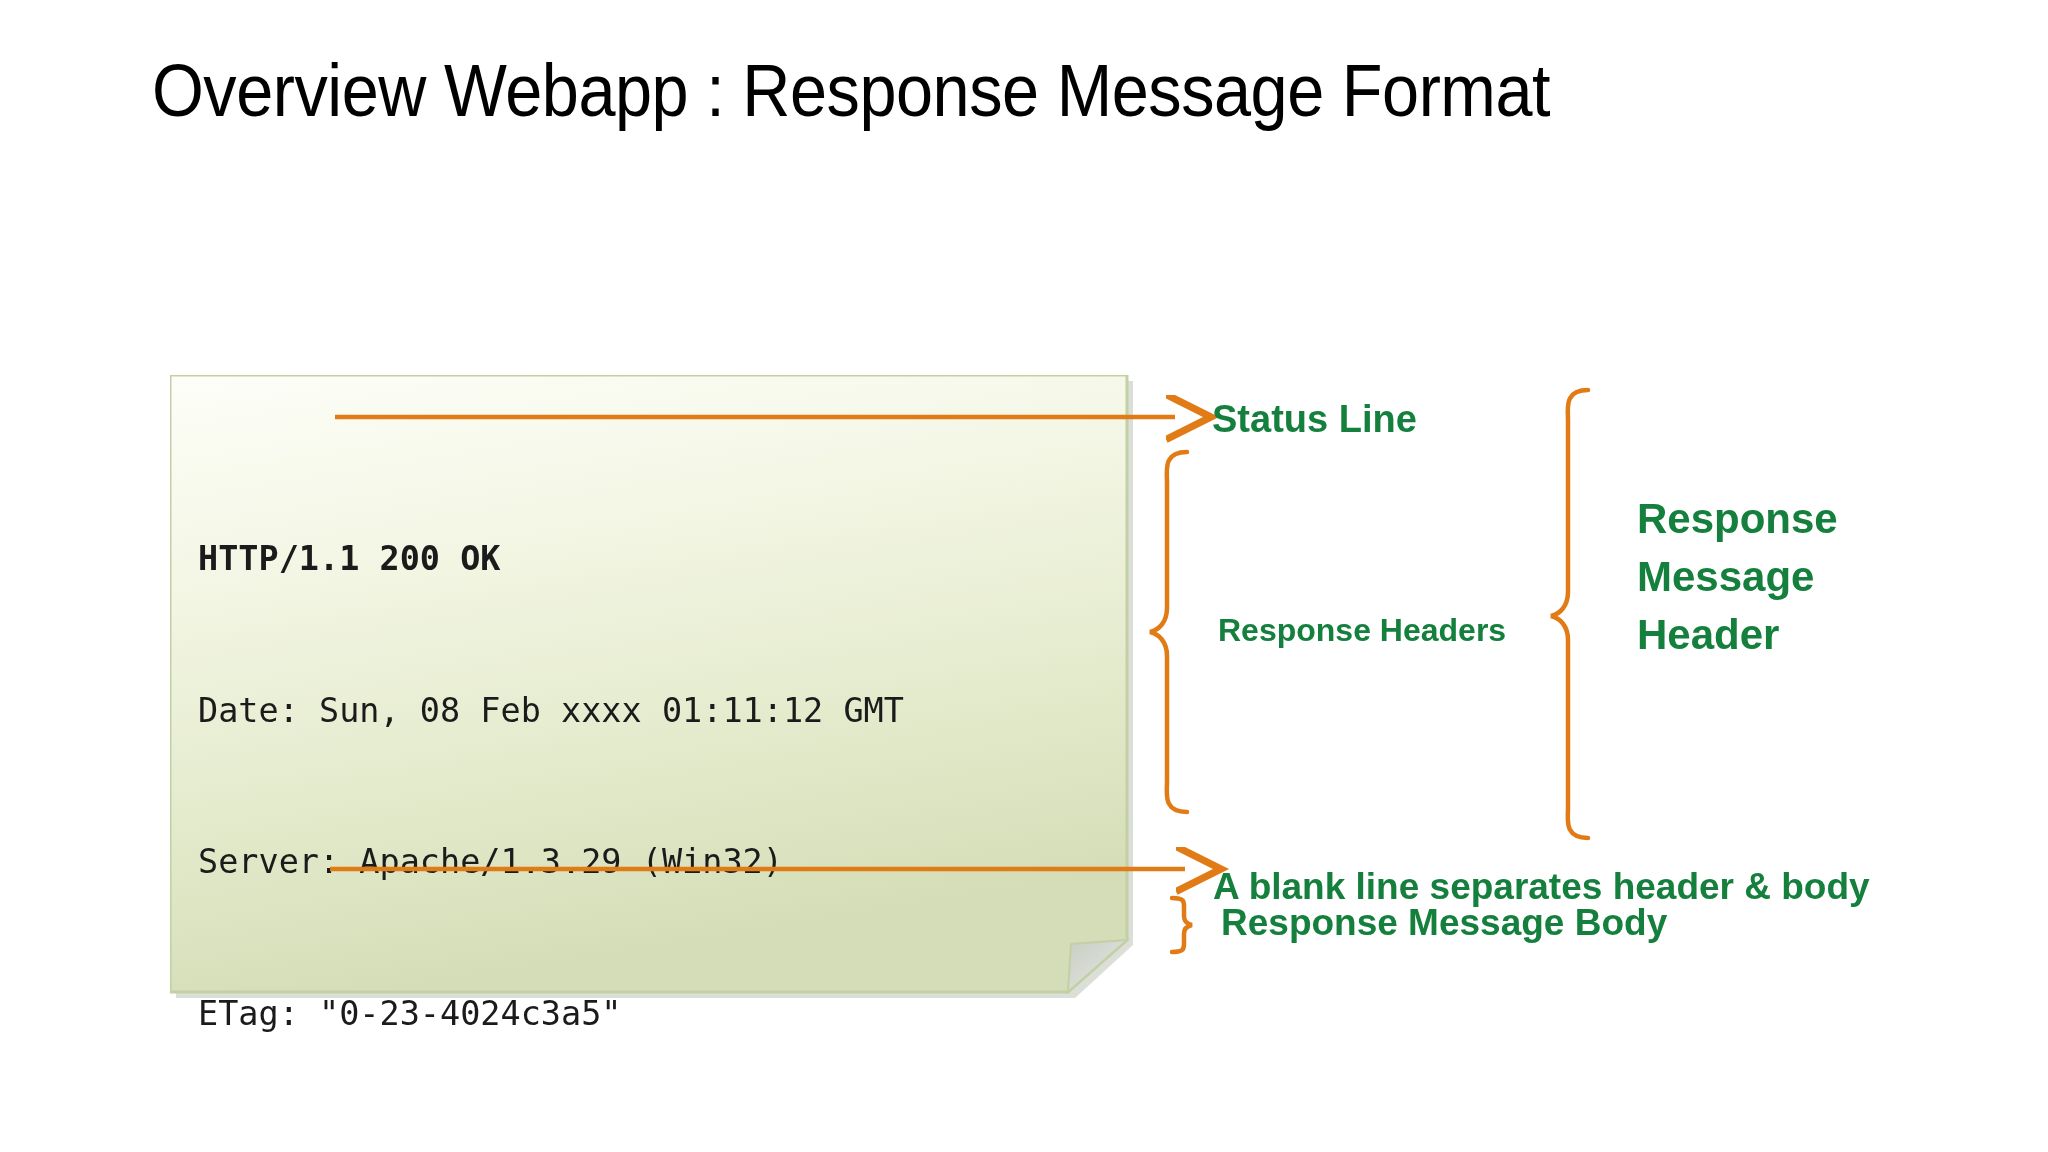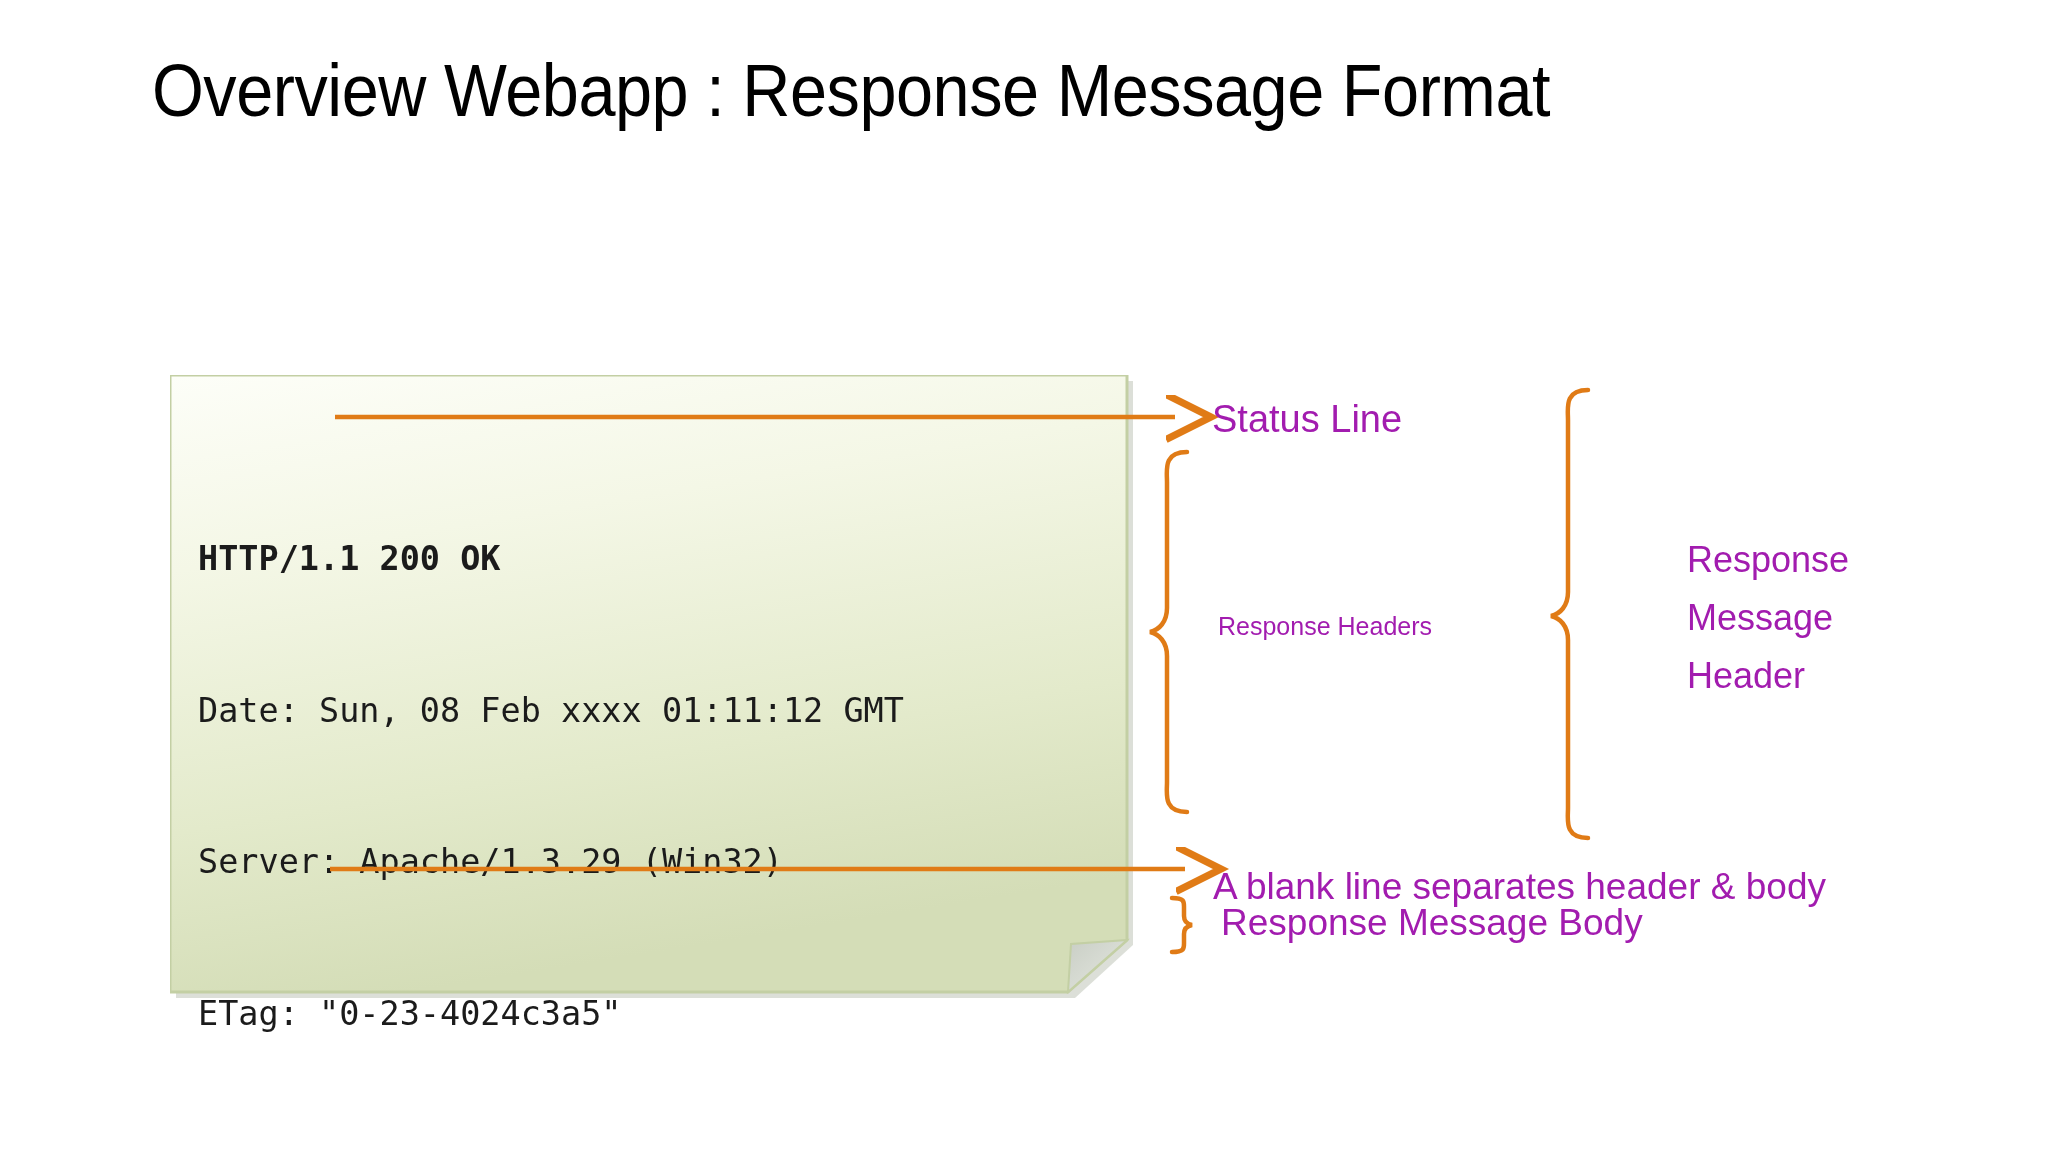--- a/index.html
+++ b/index.html
@@ -66,39 +66,39 @@
   #annotation-layer {
     position: absolute;
     left: 0; top: 0;
     width: 2048px; height: 1152px;
     pointer-events: none;
   }
 
   .ann-label {
     position: absolute;
     font-family: "Liberation Sans", sans-serif;
-    color: #a21caf;
+    color: #15803d;
     white-space: pre;
+    font-weight: bold;
   }
   #label-status-line {
     left: 1212px;
     top: 398px;
     font-size: 38px;
   }
   #label-response-headers {
     left: 1218px;
     top: 612px;
-    font-size: 25px;
+    font-size: 32px;
   }
   #label-response-message-header {
-    left: 1687px;
+    left: 1637px;
     top: 490px;
-    font-size: 36px;
+    font-size: 42px;
     line-height: 58px;
-    margin-top: 41px;
   }
   #label-blank-line {
     left: 1213px;
     top: 866px;
     font-size: 37px;
   }
   #label-response-body {
     left: 1213px;
     top: 902px;
     font-size: 37px;

